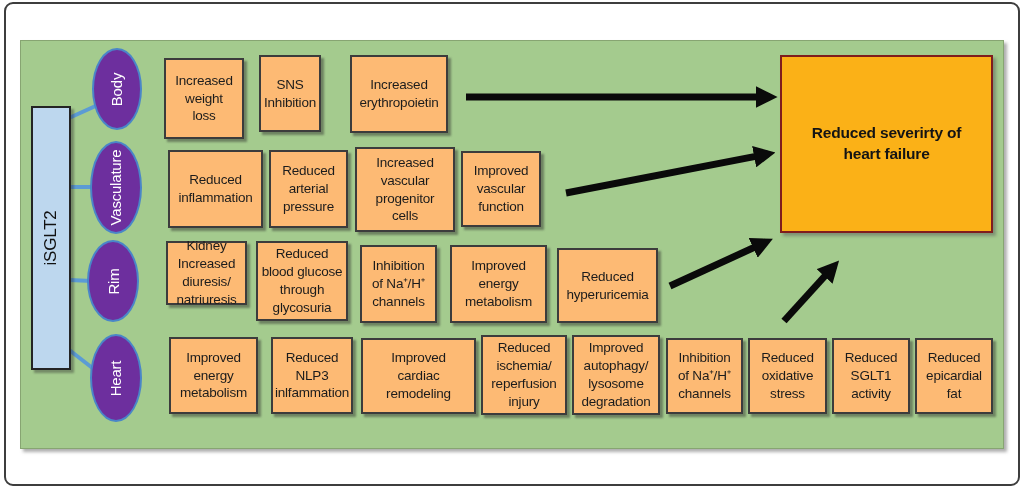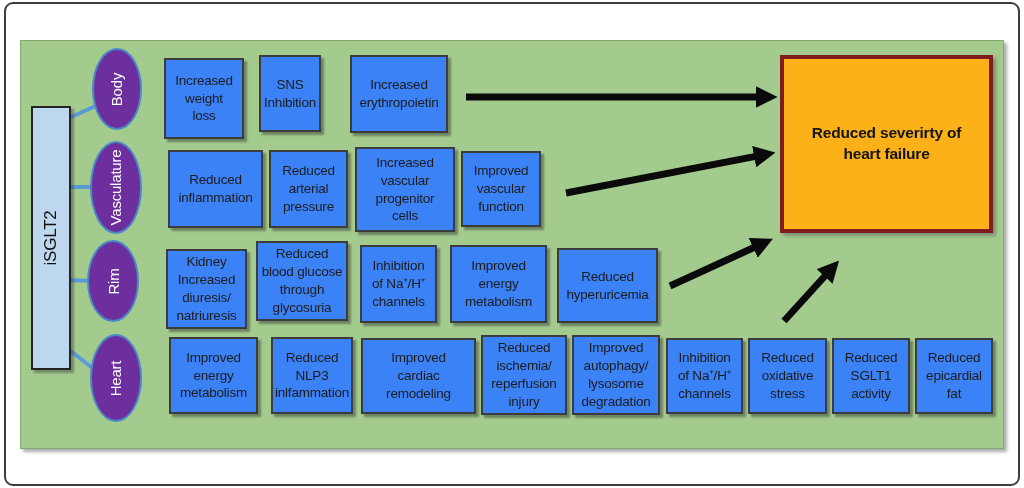--- a/index.html
+++ b/index.html
@@ -1,24 +1,24 @@
 <!DOCTYPE html>
 <html><head>
 <meta charset="utf-8">
 <style>
   html,body{margin:0;padding:0;background:#fff;}
   body{font-family:"Liberation Sans",sans-serif;letter-spacing:-0.2px;}
   #stage{position:relative;width:1024px;height:488px;background:#ffffff;overflow:hidden;}
   .frame{position:absolute;left:4px;top:2px;right:4px;bottom:2px;border:2px solid #3d3d3d;border-radius:9px;pointer-events:none;}
   .panel{position:absolute;left:20px;top:40px;width:982px;height:407px;background:#a4cb8e;border:1px solid #87a572;box-shadow:3px 3px 3px rgba(110,110,110,.55);}
   svg.overlay{position:absolute;left:0;top:0;width:1024px;height:488px;pointer-events:none;}
-  .ebox{position:absolute;background:#3b82f6;border:2px solid #3c3c3c;box-shadow:2.5px 2.5px 2px rgba(45,45,45,.45);
+  .ebox{position:absolute;background:#fdba74;border:2px solid #3c3c3c;box-shadow:2.5px 2.5px 2px rgba(45,45,45,.45);
         display:flex;align-items:center;justify-content:center;text-align:center;
         font-size:13.5px;line-height:1.32;color:#1c1c1c;white-space:pre-line;box-sizing:border-box;}
-  .outcome{position:absolute;left:780px;top:55px;width:213px;height:178px;background:#fbb117;border:4px solid #7f1d1d;
+  .outcome{position:absolute;left:780px;top:55px;width:213px;height:178px;background:#fbb117;border:2px solid #7f1d1d;
         box-shadow:3px 3px 3px rgba(90,90,90,.5);display:flex;align-items:center;justify-content:center;text-align:center;
         font-size:15.5px;font-weight:bold;color:#141414;white-space:pre-line;box-sizing:border-box;line-height:1.35;}
   .source{position:absolute;left:31px;top:106px;width:40px;height:264px;background:#bdd7ee;border:2px solid #242424;
         box-shadow:2.5px 2.5px 2px rgba(45,45,45,.4);display:flex;align-items:center;justify-content:center;box-sizing:border-box;}
   .source .vtext{transform:rotate(-90deg);white-space:nowrap;font-size:17px;color:#111;}
   .node{position:absolute;background:#6d2f9e;border:2.5px solid #4a86c8;border-radius:50%;
         display:flex;align-items:center;justify-content:center;box-sizing:border-box;}
   .node .vtext{transform:rotate(-90deg);white-space:nowrap;font-size:15px;color:#ffffff;}
 </style>
 </head>
@@ -77,21 +77,21 @@
 arterial
 pressure</div>
   <div class="ebox" style="left:355px;top:147px;width:100px;height:85px">Increased
 vascular
 progenitor
 cells</div>
   <div class="ebox" style="left:461px;top:151px;width:80px;height:76px">Improved
 vascular
 function</div>
 
-  <div class="ebox" style="left:166px;top:249px;width:81px;height:80px">Kidney
+  <div class="ebox" style="left:166px;top:241px;width:81px;height:64px">Kidney
 Increased
 diuresis/
 natriuresis</div>
   <div class="ebox" style="left:256px;top:241px;width:92px;height:80px">Reduced
 blood glucose
 through
 glycosuria</div>
   <div class="ebox" style="left:360px;top:245px;width:77px;height:78px">Inhibition
 of Na⁺/H⁺
 channels</div>

